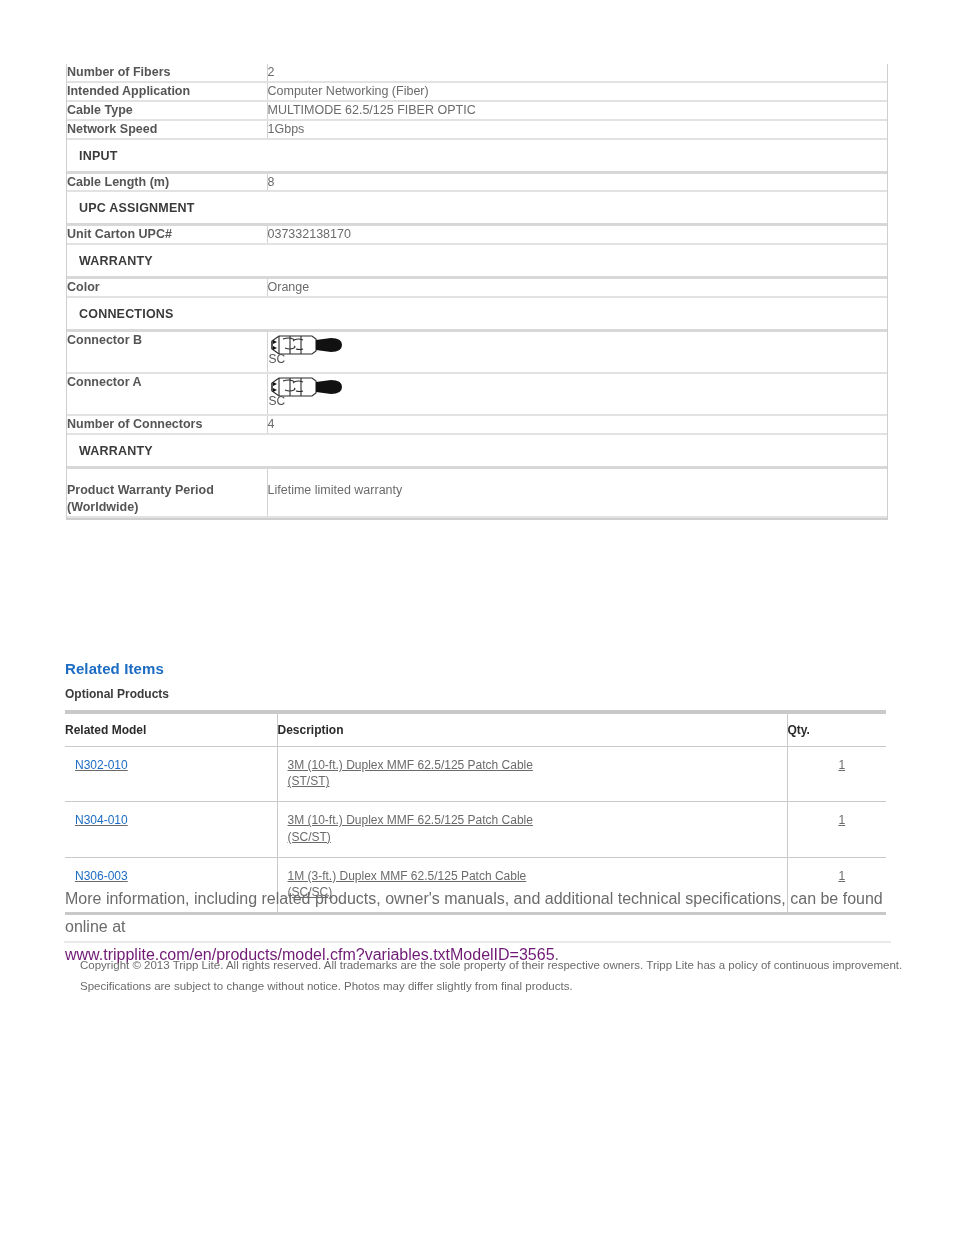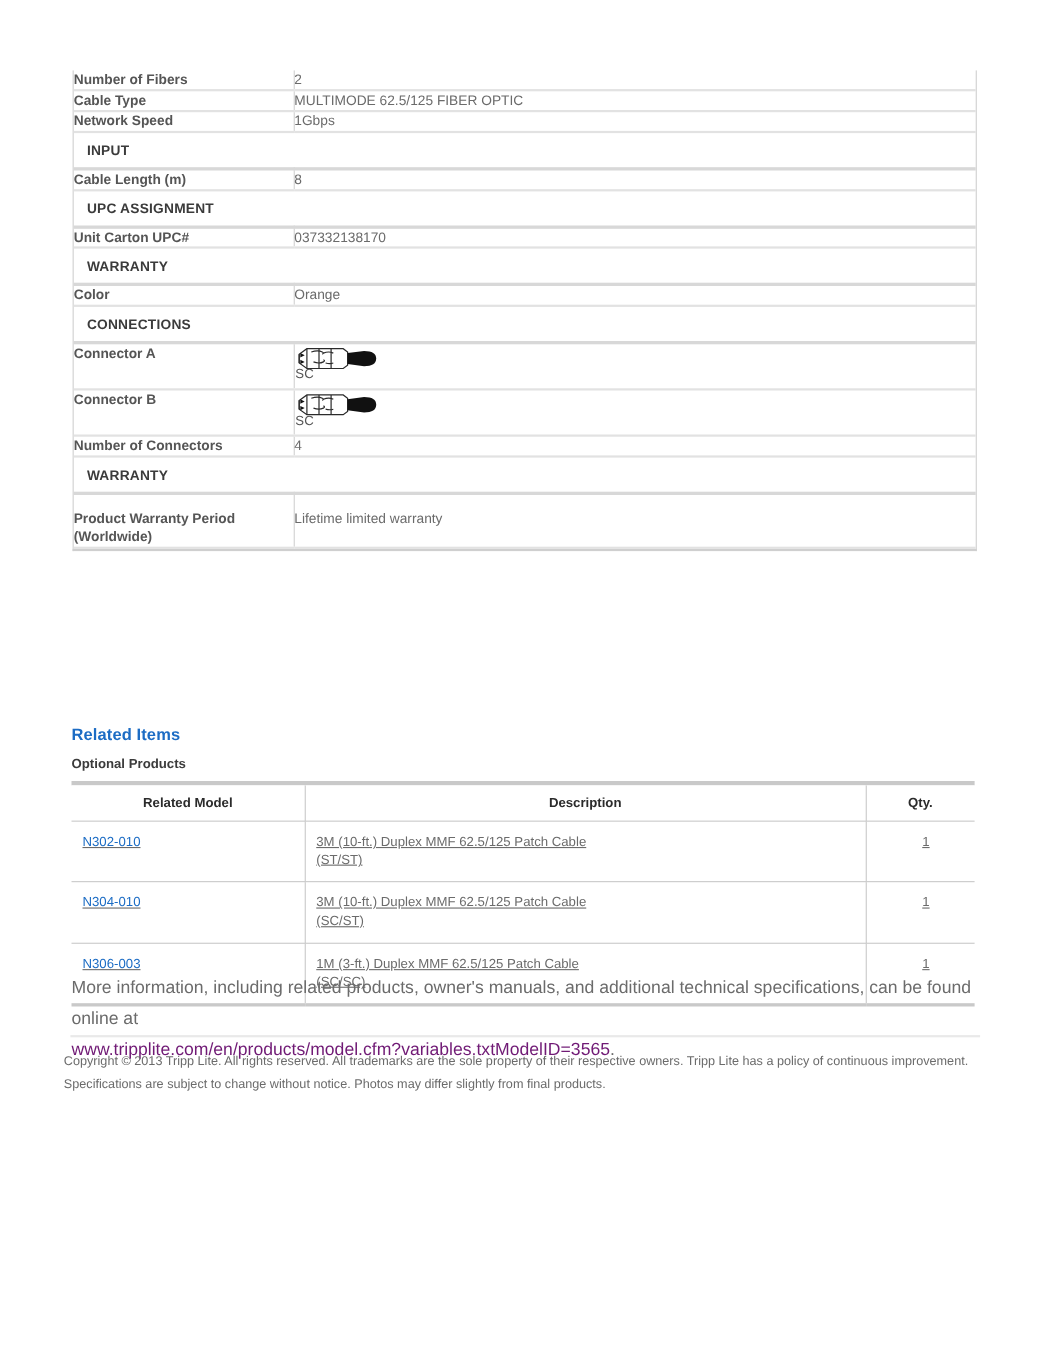--- a/index.html
+++ b/index.html
@@ -117,21 +117,21 @@
   }
   table.rel {
     border-collapse: collapse;
     width: 821px;
     table-layout: fixed;
   }
   table.rel th {
     font-size: 12px;
     font-weight: bold;
     color: #2b2b2b;
-    text-align: center;
+    text-align: left;
     padding: 9px 0 9px 0;
     border-bottom: 1px solid #c9c9c9;
     border-right: 1px solid #c9c9c9;
     background: #ffffff;
   }
   table.rel th:last-child { border-right: 0; }
   table.rel td {
     font-size: 12px;
     color: #6b6b6b;
     padding: 10px 0 12px 10px;
@@ -169,41 +169,45 @@
   .divider {
     position: absolute;
     left: 64px;
     top: 941px;
     width: 827px;
     height: 2px;
     background: #e9e9e9;
   }
   .copyright {
     position: absolute;
-    left: 58px;
+    left: 80px;
     top: 955px;
     width: 823px;
     font-size: 11.5px;
     color: #6b6b6b;
     line-height: 1.85;
   }
 </style>
 </head>
 <body>
 
 <div class="page">
 
   <div class="spec-wrap">
     <table class="spec">
       <tbody id="spec-body">
           <tr class="">
             <td class="cell-label">Number of Fibers</td>
             <td class="cell-value">2</td>
           </tr>
           <tr class="">
+            <td class="cell-label">Intended Application</td>
+            <td class="cell-value">Computer Networking (Fiber)</td>
+          </tr>
+          <tr class="">
             <td class="cell-label">Cable Type</td>
             <td class="cell-value">MULTIMODE 62.5/125 FIBER OPTIC</td>
           </tr>
           <tr class="">
             <td class="cell-label">Network Speed</td>
             <td class="cell-value">1Gbps</td>
           </tr>
           <tr class="section">
             <td colspan="2">INPUT</td>
           </tr>
@@ -220,20 +224,44 @@
           </tr>
           <tr class="section">
             <td colspan="2">WARRANTY</td>
           </tr>
           <tr class="">
             <td class="cell-label">Color</td>
             <td class="cell-value">Orange</td>
           </tr>
           <tr class="section">
             <td colspan="2">CONNECTIONS</td>
+          </tr>
+          <tr class="">
+            <td class="cell-label">Connector B</td>
+            <td class="cell-value conn-cell">
+              <div class="conn-fig">
+                <svg width="92" height="28" viewBox="0 0 92 28">
+                  <g fill="none" stroke="#2b2b2b" stroke-width="1.1">
+                    <path d="M4 9 L11 4 L44 4 L48 7 L48 19 L44 22 L11 22 L4 17 Z" fill="#ffffff"></path>
+                    <path d="M4 9 L4 17"></path>
+                    <path d="M11 4 L11 22"></path>
+                    <path d="M22 4 L22 22"></path>
+                    <path d="M33 4 L33 22"></path>
+                    <path d="M15 7 q6 -2 10 0 q2 1 0 2"></path>
+                    <path d="M26 8 q5 -2 9 0"></path>
+                    <path d="M17 16 q5 2 9 0 q2 -1 0 -2"></path>
+                    <path d="M28 17 q4 1 7 0"></path>
+                  </g>
+                  <polygon points="5,8 9,10 5,12" fill="#111111"></polygon>
+                  <polygon points="5,14 9,16 5,18" fill="#111111"></polygon>
+                  <path d="M48 8 L63 6 Q74 6 74 13 Q74 20 63 20 L48 18 Z" fill="#111111"></path>
+                </svg>
+                <div class="conn-label">SC</div>
+              </div>
+            </td>
           </tr>
           <tr class="">
             <td class="cell-label">Connector A</td>
             <td class="cell-value conn-cell">
               <div class="conn-fig">
                 <svg width="92" height="28" viewBox="0 0 92 28">
                   <g fill="none" stroke="#2b2b2b" stroke-width="1.1">
                     <path d="M4 9 L11 4 L44 4 L48 7 L48 19 L44 22 L11 22 L4 17 Z" fill="#ffffff"></path>
                     <path d="M4 9 L4 17"></path>
                     <path d="M11 4 L11 22"></path>
@@ -246,44 +274,20 @@
                   </g>
                   <polygon points="5,8 9,10 5,12" fill="#111111"></polygon>
                   <polygon points="5,14 9,16 5,18" fill="#111111"></polygon>
                   <path d="M48 8 L63 6 Q74 6 74 13 Q74 20 63 20 L48 18 Z" fill="#111111"></path>
                 </svg>
                 <div class="conn-label">SC</div>
               </div>
             </td>
           </tr>
           <tr class="">
-            <td class="cell-label">Connector B</td>
-            <td class="cell-value conn-cell">
-              <div class="conn-fig">
-                <svg width="92" height="28" viewBox="0 0 92 28">
-                  <g fill="none" stroke="#2b2b2b" stroke-width="1.1">
-                    <path d="M4 9 L11 4 L44 4 L48 7 L48 19 L44 22 L11 22 L4 17 Z" fill="#ffffff"></path>
-                    <path d="M4 9 L4 17"></path>
-                    <path d="M11 4 L11 22"></path>
-                    <path d="M22 4 L22 22"></path>
-                    <path d="M33 4 L33 22"></path>
-                    <path d="M15 7 q6 -2 10 0 q2 1 0 2"></path>
-                    <path d="M26 8 q5 -2 9 0"></path>
-                    <path d="M17 16 q5 2 9 0 q2 -1 0 -2"></path>
-                    <path d="M28 17 q4 1 7 0"></path>
-                  </g>
-                  <polygon points="5,8 9,10 5,12" fill="#111111"></polygon>
-                  <polygon points="5,14 9,16 5,18" fill="#111111"></polygon>
-                  <path d="M48 8 L63 6 Q74 6 74 13 Q74 20 63 20 L48 18 Z" fill="#111111"></path>
-                </svg>
-                <div class="conn-label">SC</div>
-              </div>
-            </td>
-          </tr>
-          <tr class="">
             <td class="cell-label">Number of Connectors</td>
             <td class="cell-value">4</td>
           </tr>
           <tr class="section">
             <td colspan="2">WARRANTY</td>
           </tr>
           <tr class="tall">
             <td class="cell-label">Product Warranty Period<br>(Worldwide)</td>
             <td class="cell-value">Lifetime limited warranty</td>
           </tr>

